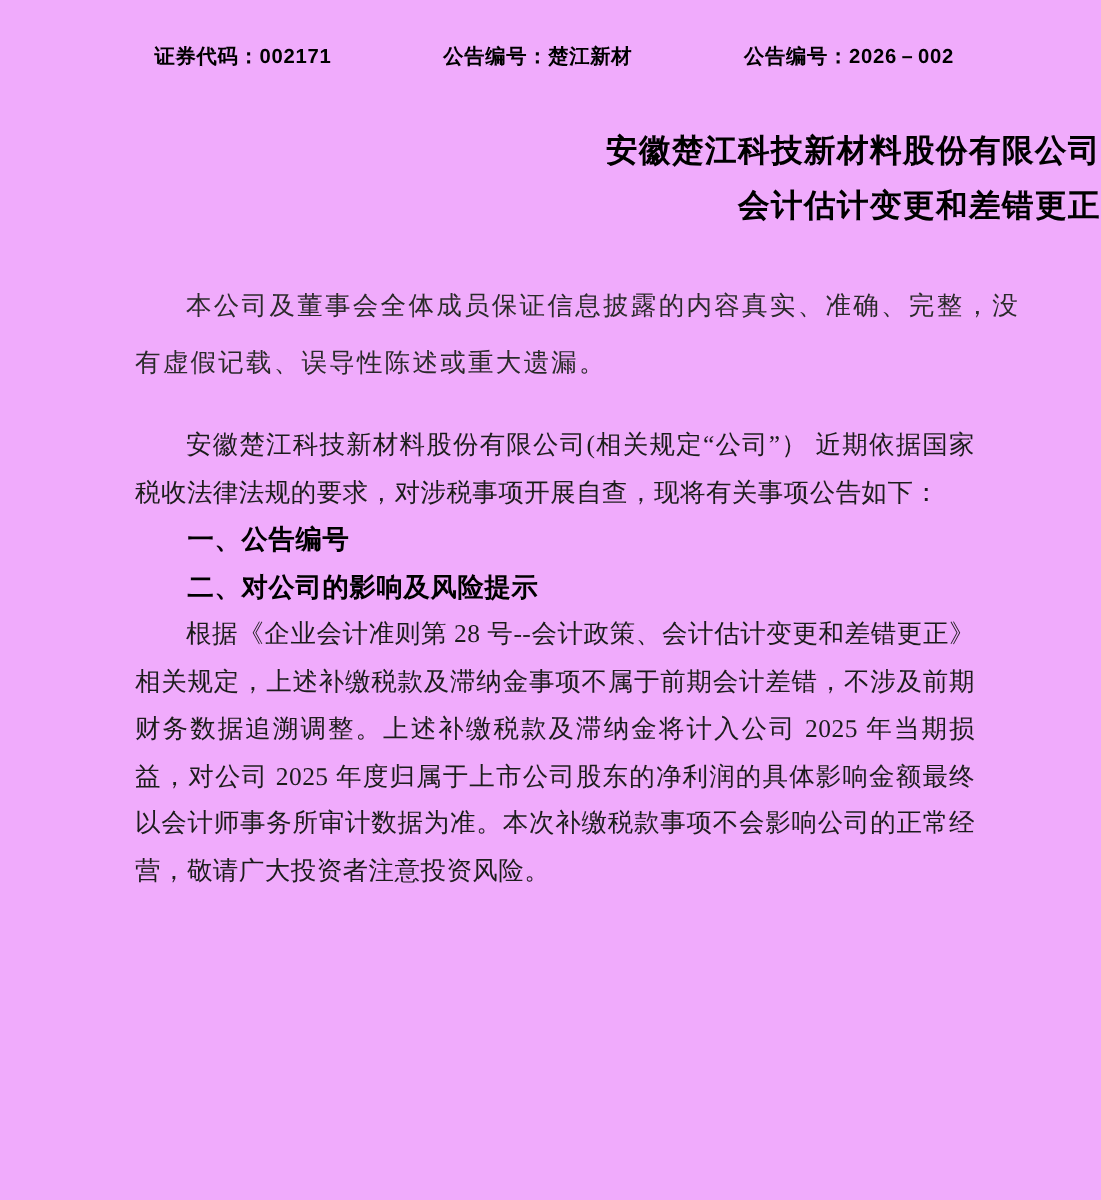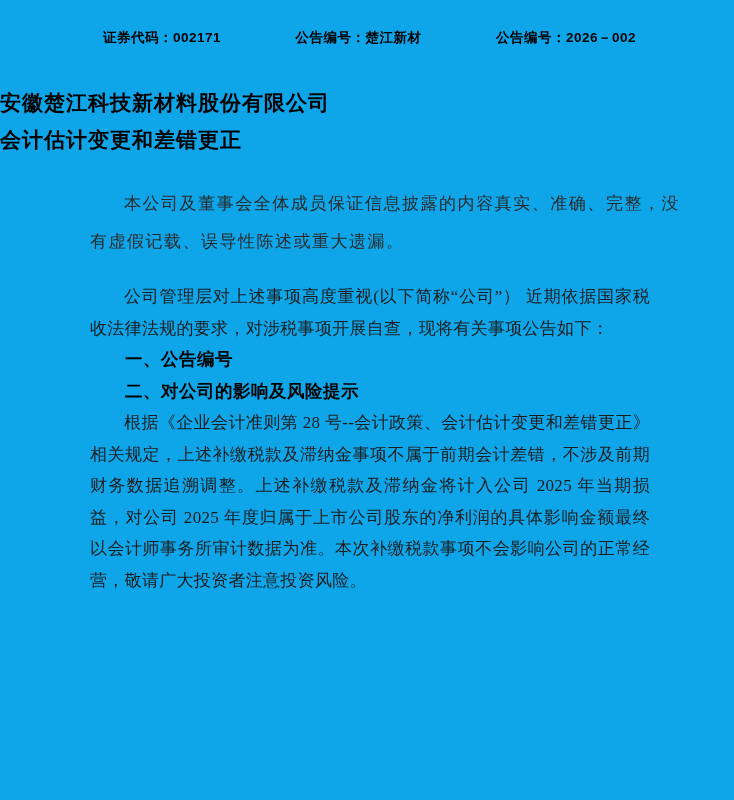--- a/index.html
+++ b/index.html
@@ -5,40 +5,40 @@
   html, body {
     margin: 0;
     padding: 0;
     background: #ffffff;
   }
   .page {
     position: relative;
     width: 734px;
     height: 800px;
     margin: 0 auto;
-    background: #0ea5e9;
+    background: #f0abfc;
     color: #111111;
     overflow: hidden;
   }
   .doc-header {
     display: flex;
     justify-content: space-between;
     padding: 30px 98px 0 103px;
     font-family: "Liberation Sans", sans-serif;
     font-weight: bold;
     font-size: 13.5px;
     line-height: 16px;
     color: #000000;
     letter-spacing: 0.5px;
     white-space: nowrap;
   }
   .title {
     margin: 42px 0 0 0;
-    text-align: left;
-    font-family: Liberation Serif, serif;
+    text-align: right;
+    font-family: Liberation Mono, monospace;
     font-weight: bold;
     font-size: 21px;
     line-height: 30px;
     color: #000000;
     letter-spacing: 1px;
   }
   .title.sub {
     margin-top: 7px;
   }
   .statement {
@@ -85,19 +85,19 @@
     <span>公告编号：楚江新材</span>
     <span>公告编号：2026－002</span>
   </div>
 
   <div class="title">安徽楚江科技新材料股份有限公司</div>
   <div class="title sub">会计估计变更和差错更正</div>
 
   <p class="statement">本公司及董事会全体成员保证信息披露的内容真实、准确、完整，没有虚假记载、误导性陈述或重大遗漏。</p>
 
   <div class="doc-body">
-    <p class="para">公司管理层对上述事项高度重视(以下简称“公司”） 近期依据国家税收法律法规的要求，对涉税事项开展自查，现将有关事项公告如下：</p>
+    <p class="para">安徽楚江科技新材料股份有限公司(相关规定“公司”） 近期依据国家税收法律法规的要求，对涉税事项开展自查，现将有关事项公告如下：</p>
     <p class="heading">一、公告编号</p>
     <p class="heading">二、对公司的影响及风险提示</p>
     <p class="para">根据《企业会计准则第 28 号--会计政策、会计估计变更和差错更正》相关规定，上述补缴税款及滞纳金事项不属于前期会计差错，不涉及前期财务数据追溯调整。上述补缴税款及滞纳金将计入公司 2025 年当期损益，对公司 2025 年度归属于上市公司股东的净利润的具体影响金额最终以会计师事务所审计数据为准。本次补缴税款事项不会影响公司的正常经营，敬请广大投资者注意投资风险。</p>
   </div>
 
 </div>
 
 </body></html>

